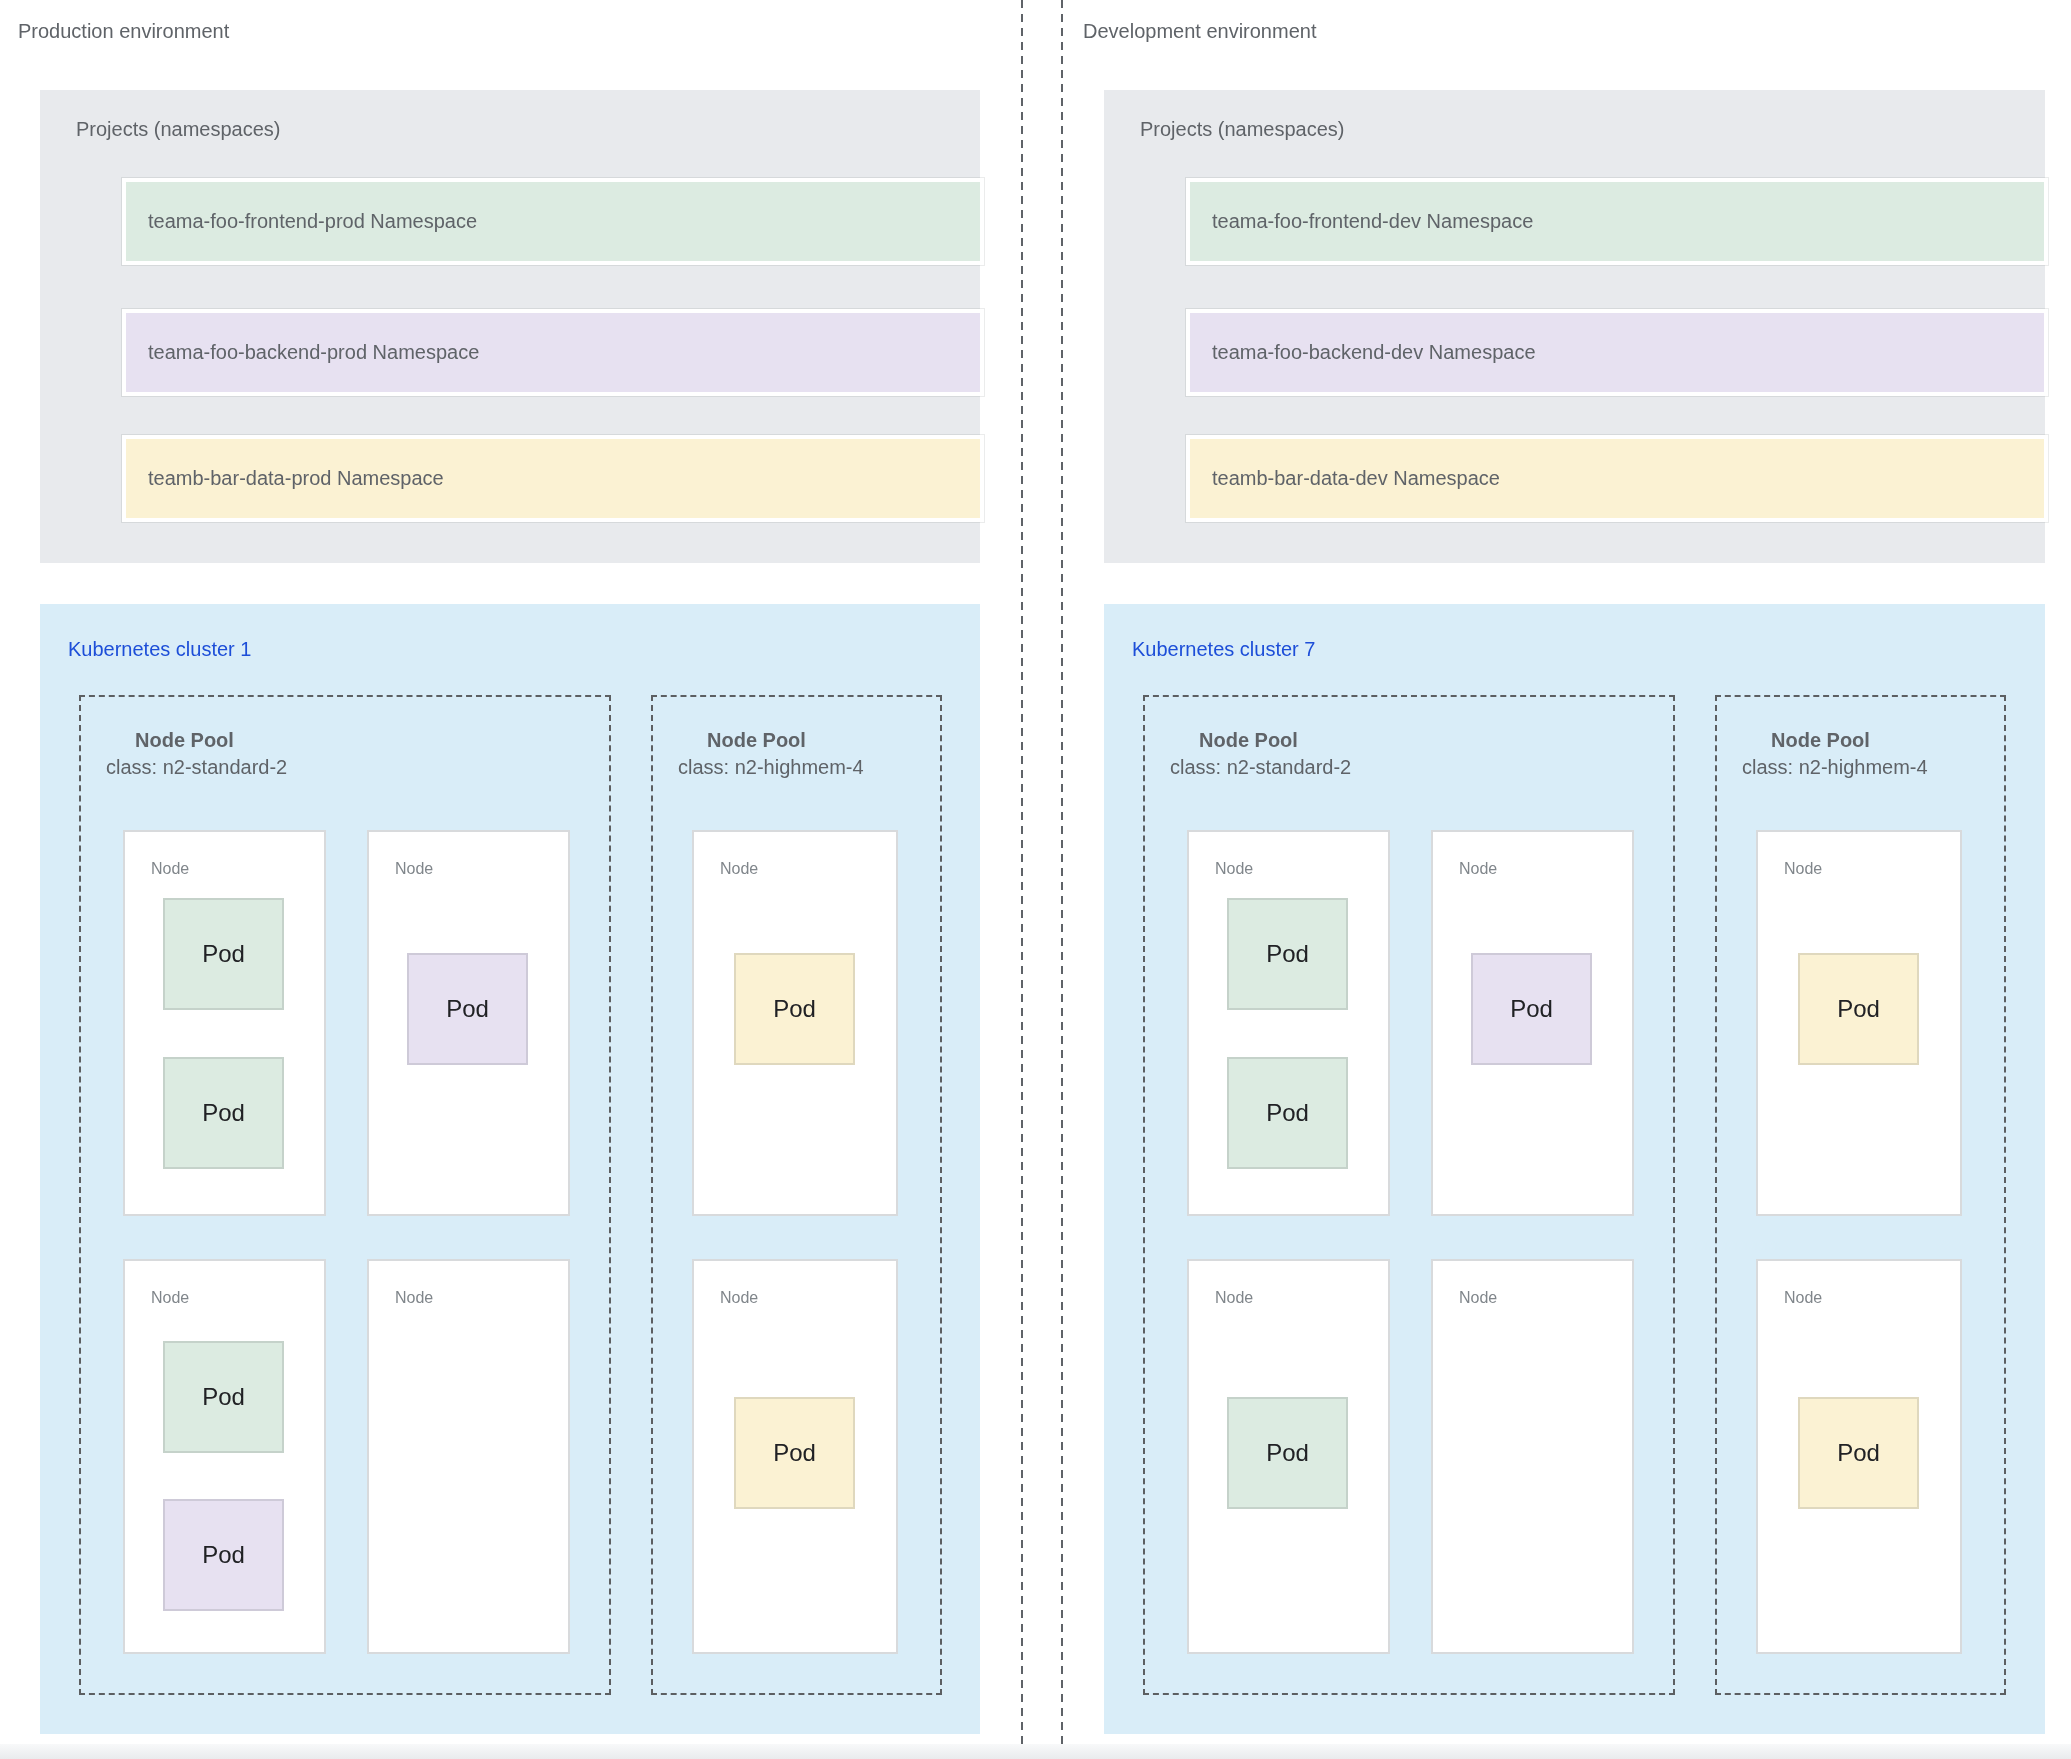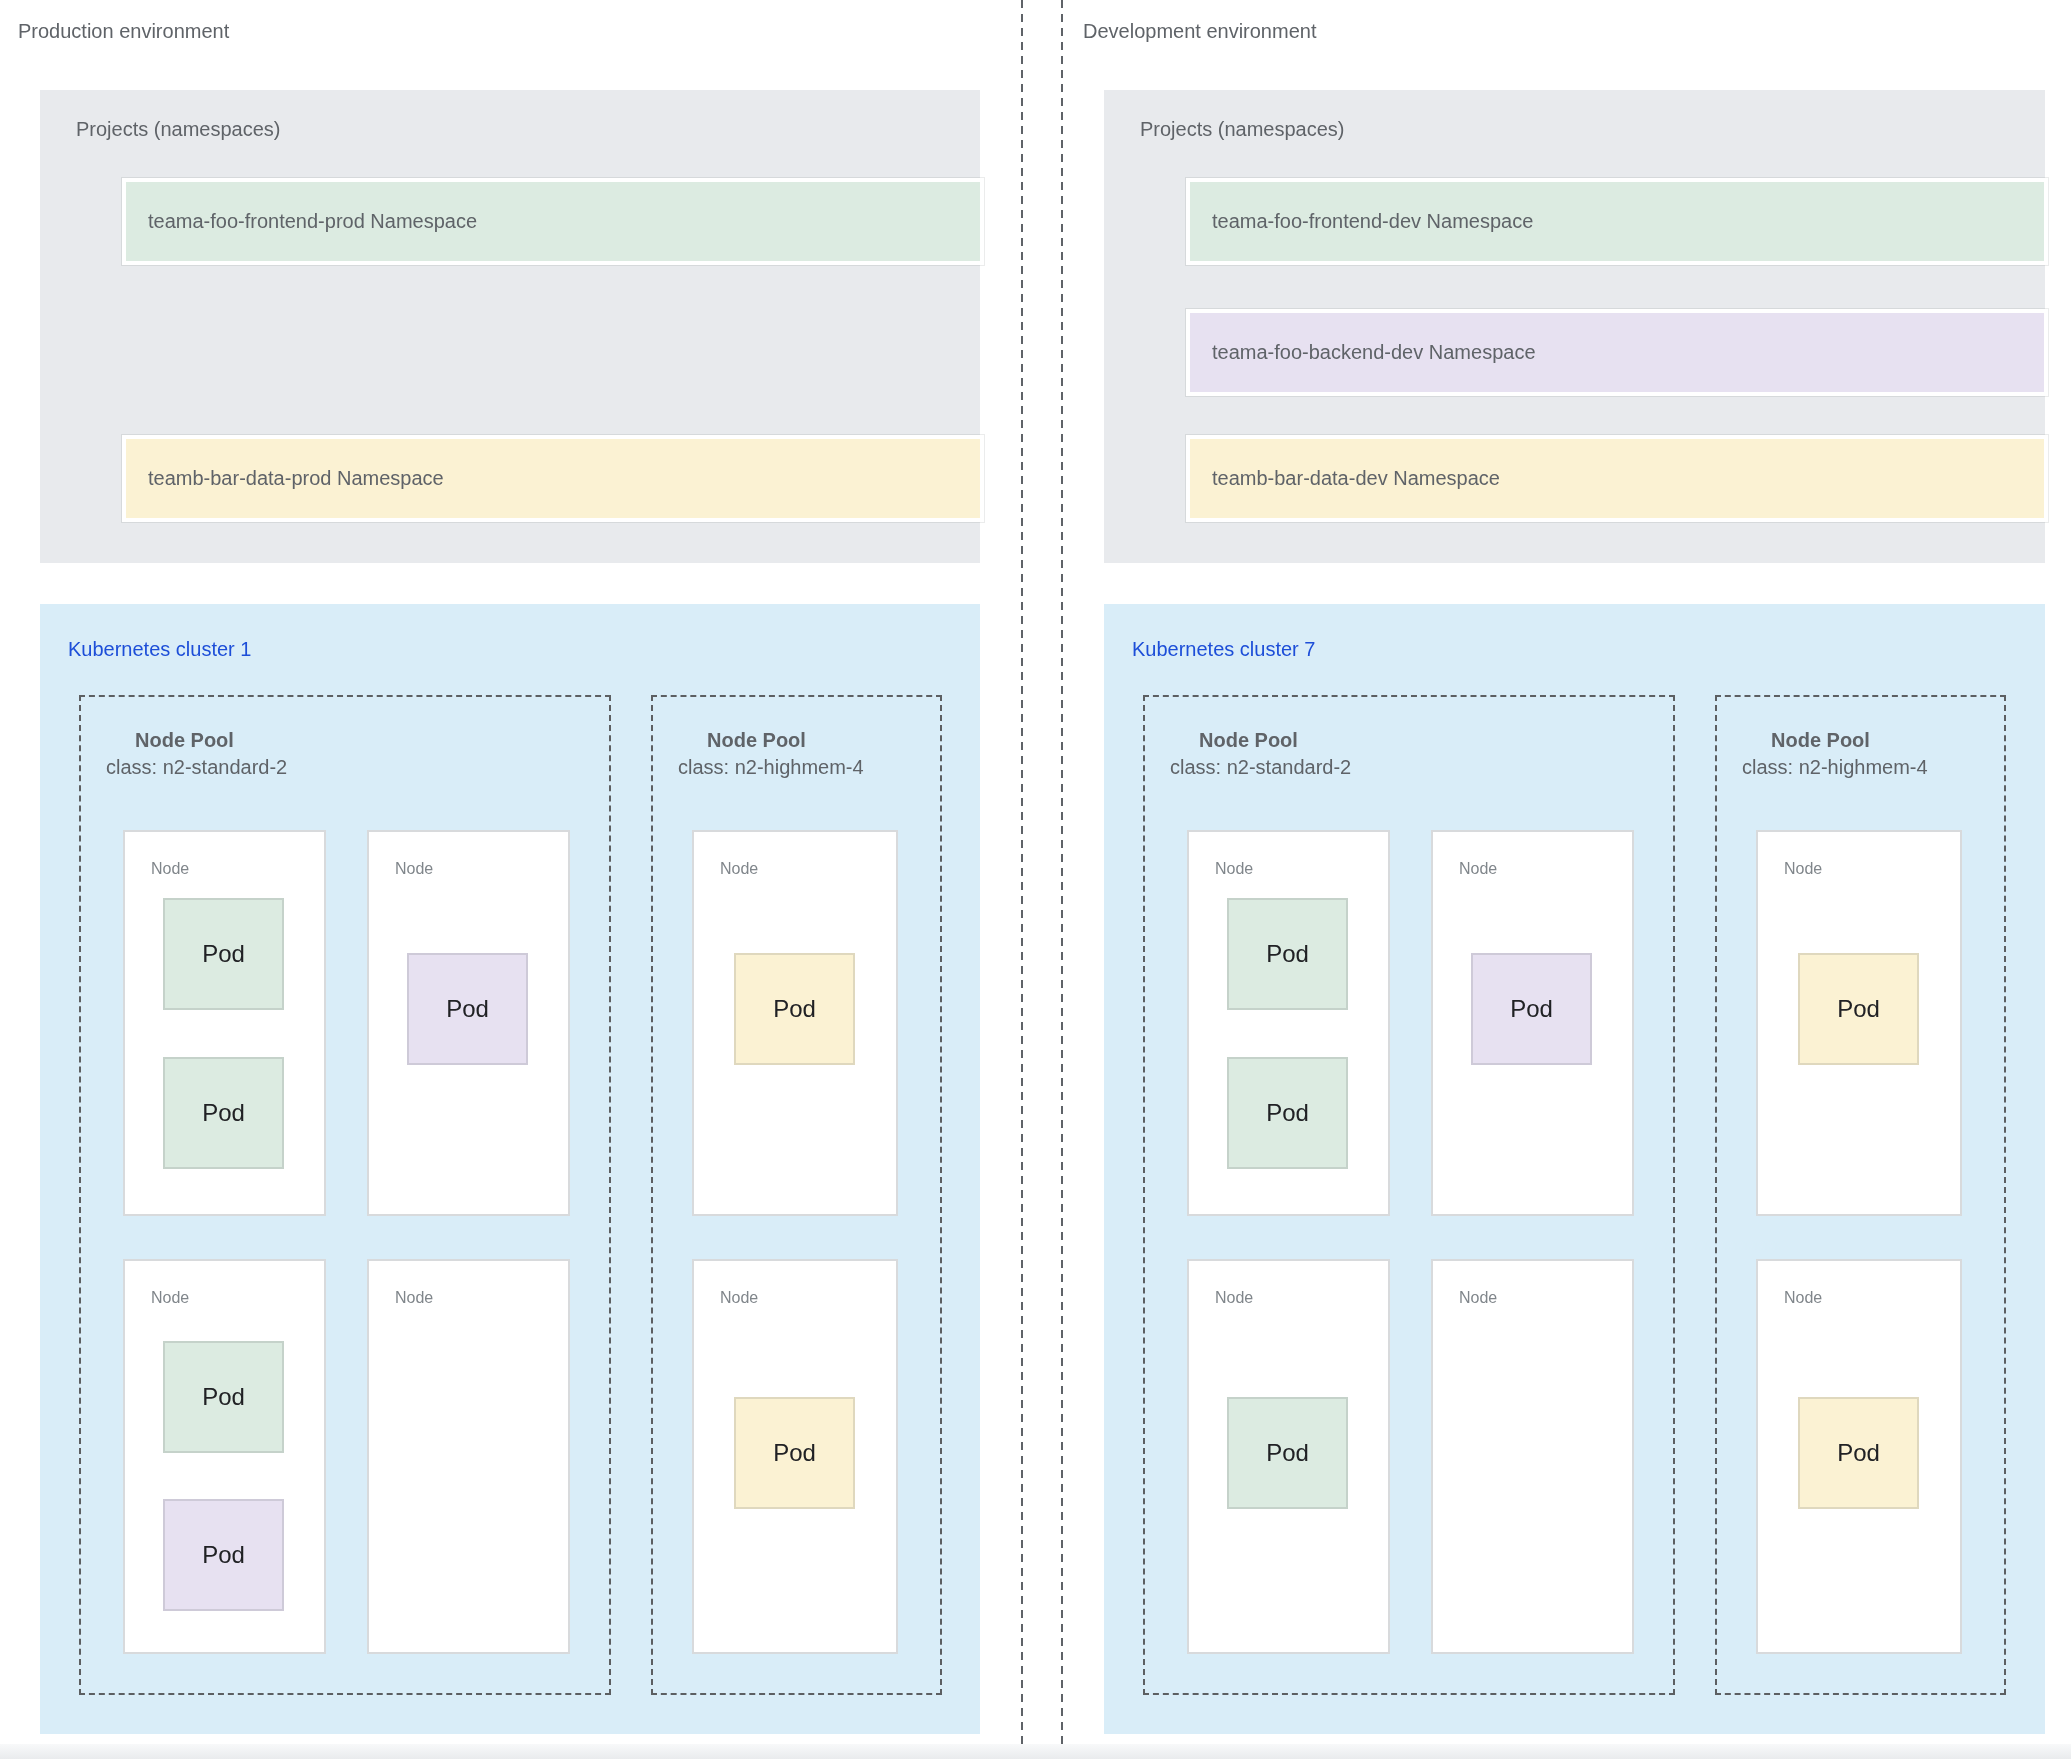--- a/index.html
+++ b/index.html
@@ -63,20 +63,23 @@
 
 <div id="canvas">
 
   <div class="abs env-label" style="left:18px;top:20px;">Production environment</div>
 
   <div class="abs panel" style="left:40px;top:90px;width:940px;height:473px;">
     <div class="panel-title">Projects (namespaces)</div>
     <div class="ns-row ns-green" style="top:88px;">
       <span>teama-foo-frontend-prod Namespace</span>
     </div>
+    <div class="ns-row ns-purple" style="top:219px;">
+      <span>teama-foo-backend-prod Namespace</span>
+    </div>
     <div class="ns-row ns-yellow" style="top:345px;">
       <span>teamb-bar-data-prod Namespace</span>
     </div>
   </div>
 
   <div class="abs cluster" style="left:40px;top:604px;width:940px;height:1130px;">
     <div class="cluster-label">Kubernetes cluster 1</div>
 
     <div class="pool" style="left:39px;width:532px;">
       <div class="pool-head">

